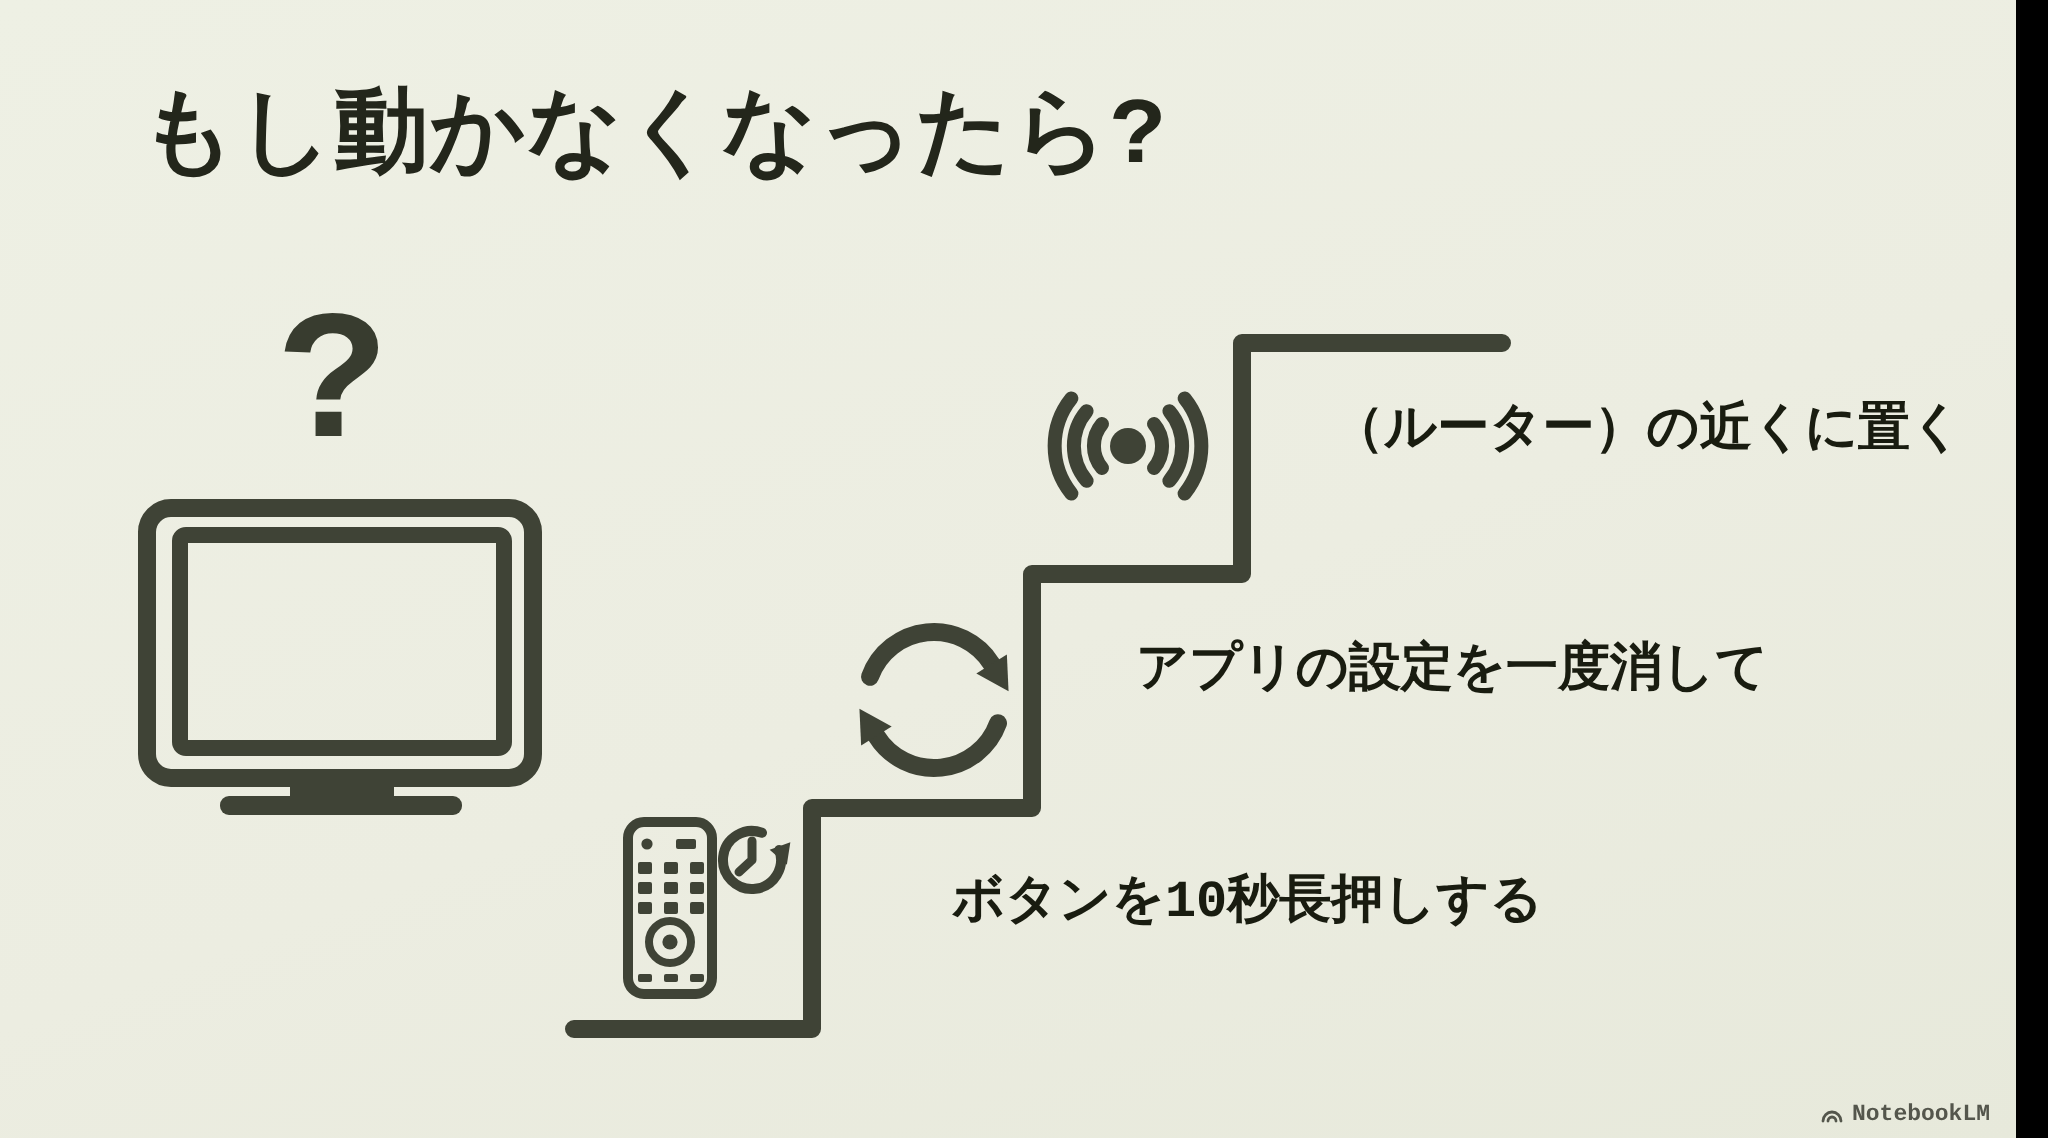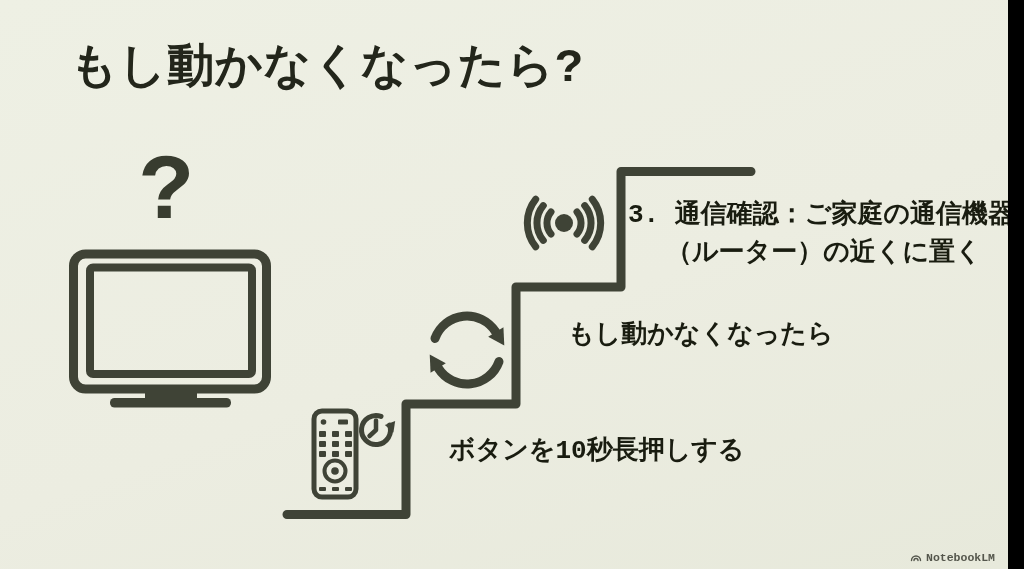--- a/index.html
+++ b/index.html
@@ -20,21 +20,21 @@
     font-size:92px;font-weight:900;color:#383c2f;line-height:1;
   }
   .diagram-svg{position:absolute;left:0;top:0;}
   .step{
     position:absolute;
     font-size:26px;font-weight:800;color:#191c10;
     line-height:38px;white-space:nowrap;
   }
   .step .line2{display:block;}
   .step1{left:433px;top:432px;}
-  .step1 .line2{margin-left:16px;}
+  .step1 .line2{margin-left:43px;}
   .step2{left:535px;top:316px;}
   .step2 .line2{margin-left:33px;}
   .step3{left:628px;top:196px;}
   .step3 .line2{margin-left:38px;}
   .watermark{
     position:absolute;right:13px;bottom:5px;
     display:flex;align-items:center;gap:4px;
     color:#54564c;font-size:11.5px;font-weight:700;margin-top:45px;
   }
 </style>
@@ -102,25 +102,24 @@
       <polygon points="0,-5.5 10,0 0,5.5" transform="translate(390,423) rotate(70)" fill="#3f4336" stroke="none"></polygon>
       <path d="M376 430 L376 420.5 M376 430 L369.5 436" stroke-width="4.5"></path>
     </g>
   </svg>
 
   <div class="step step1">
     <span class="line2">ボタンを10秒長押しする</span>
   </div>
 
   <div class="step step2">
-    <span class="line2">もし動かなくなったら</span>
+    <span class="line2">アプリの設定を一度消して</span>
   </div>
 
   <div class="step step3">
-    <span class="line1">3. 通信確認：ご家庭の通信機器</span>
     <span class="line2">（ルーター）の近くに置く</span>
   </div>
 
   <div class="watermark">
     <svg width="12" height="12" viewBox="0 0 12 12" fill="none" stroke="#54564c" stroke-width="1.4" stroke-linecap="round">
       <path d="M1.5 8.5 A4.5 4.5 0 0 1 10.5 8.5"></path>
       <path d="M4 8.5 A2 2 0 0 1 8 8.5"></path>
     </svg>
     <span>NotebookLM</span>
   </div>

